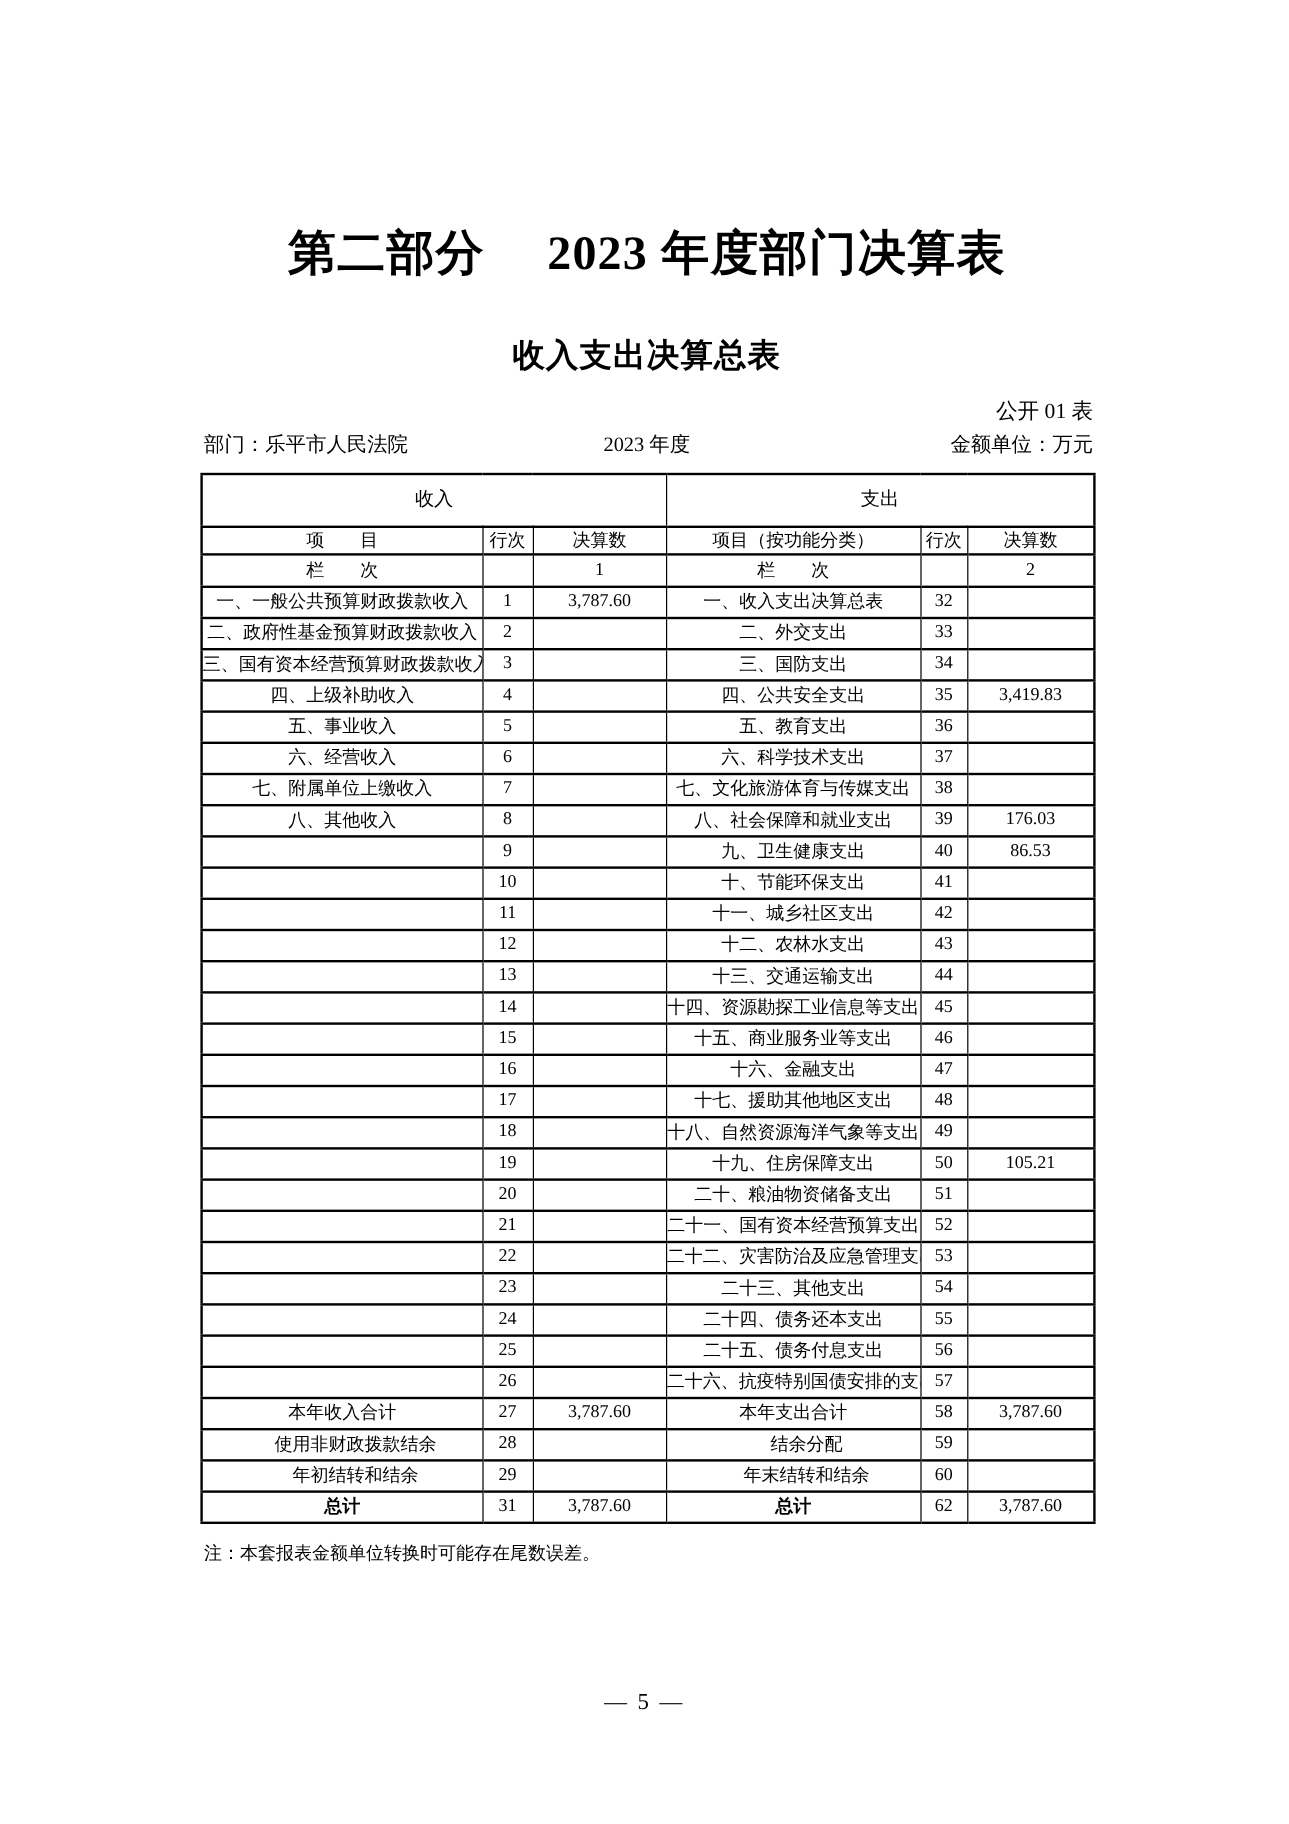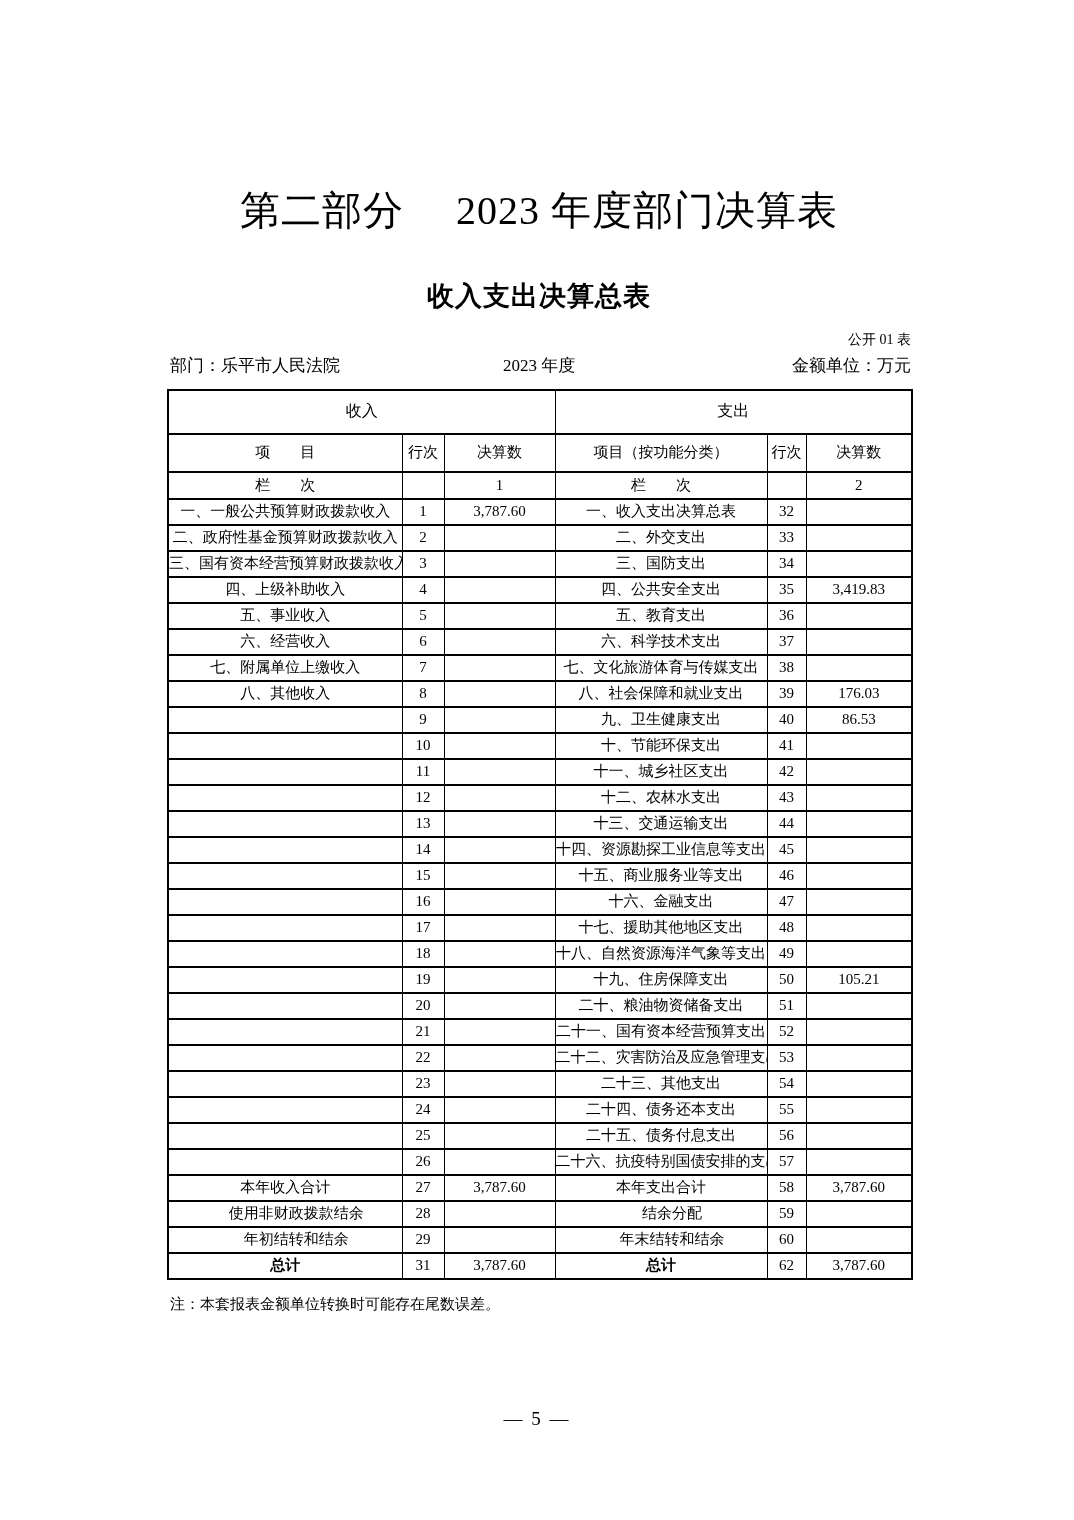--- a/index.html
+++ b/index.html
@@ -10,36 +10,36 @@
     color: #000;
     position: relative;
     overflow: hidden;
   }
   .page { width: 1074px; height: 1520px; position: relative; padding-top: 188px; }
   .content { width: 744px; margin: 0 auto 0 167px; }
 
   .part-title {
     text-align: center;
     font-size: 40px;
-    font-weight: normal;
+    font-weight: bold;
     line-height: 1.15;
     letter-spacing: 1px;
     white-space: nowrap;
   }
   .table-title {
     text-align: center;
     font-family: "Liberation Sans", "DejaVu Sans", sans-serif;
     font-size: 27px;
     font-weight: bold;
     margin-top: 44px;
     letter-spacing: 1px;
   }
   .table-code {
     text-align: right;
-    font-size: 14px;
+    font-size: 18px;
     margin-top: 18px;
     line-height: 1.2;
   }
   .meta-line {
     position: relative;
     margin-top: 5px;
     font-size: 17px;
     height: 24px;
     line-height: 24px;
   }
@@ -61,21 +61,21 @@
     border-bottom: 2px solid #000;
     font-size: 15px;
     font-weight: normal;
     vertical-align: middle;
     overflow: hidden;
     white-space: nowrap;
     text-align: center;
     padding: 0;
   }
   tr.section-row th { height: 44px; font-size: 16px; }
-  tr.colhead-row th { height: 38px; font-family: Liberation Mono, monospace; }
+  tr.colhead-row th { height: 23px; font-family: Liberation Mono, monospace; }
   tr.lanci-row td   { height: 27px; }
   table.fin tbody tr td { height: 26px; }
 
   td.item { text-align: left; padding-left: 6px; }
   td.item.indent { padding-left: 22px; }
   td.item.total, td.item.totalc { text-align: center; font-weight: bold; padding-left: 0; }
   td.no { text-align: center; }
   td.amt { text-align: right; padding-right: 8px; }
 
   .note {

